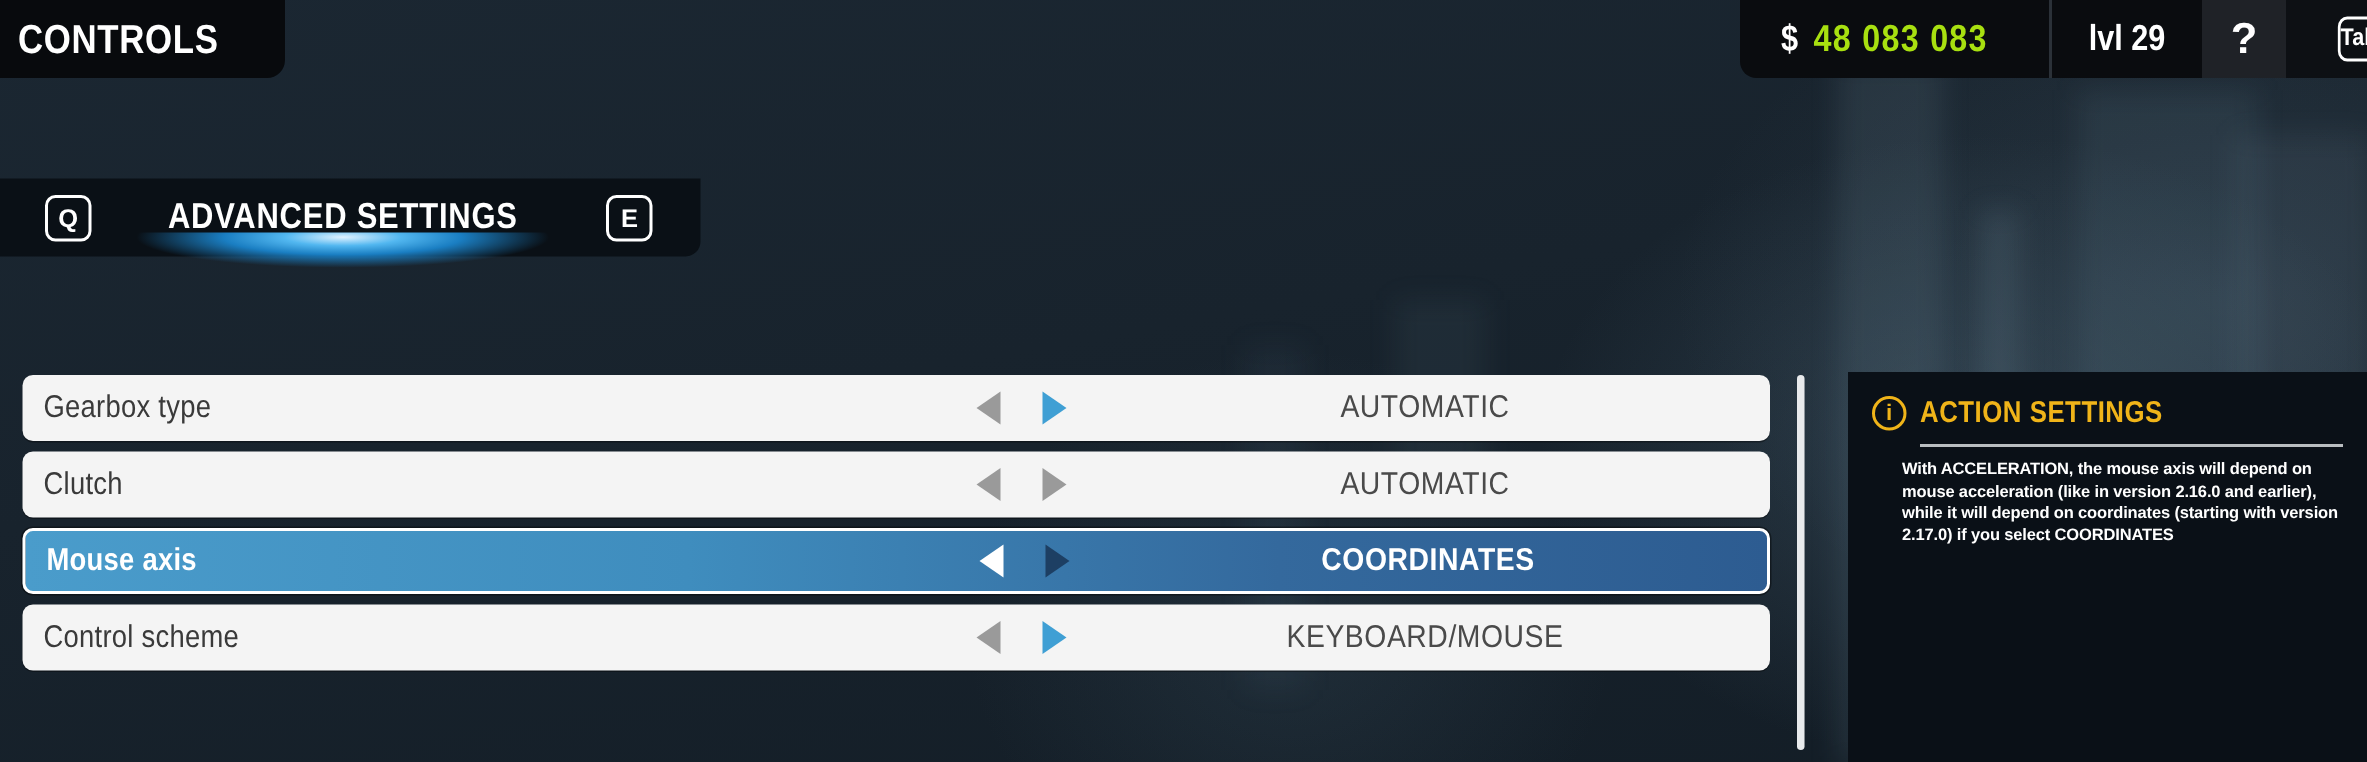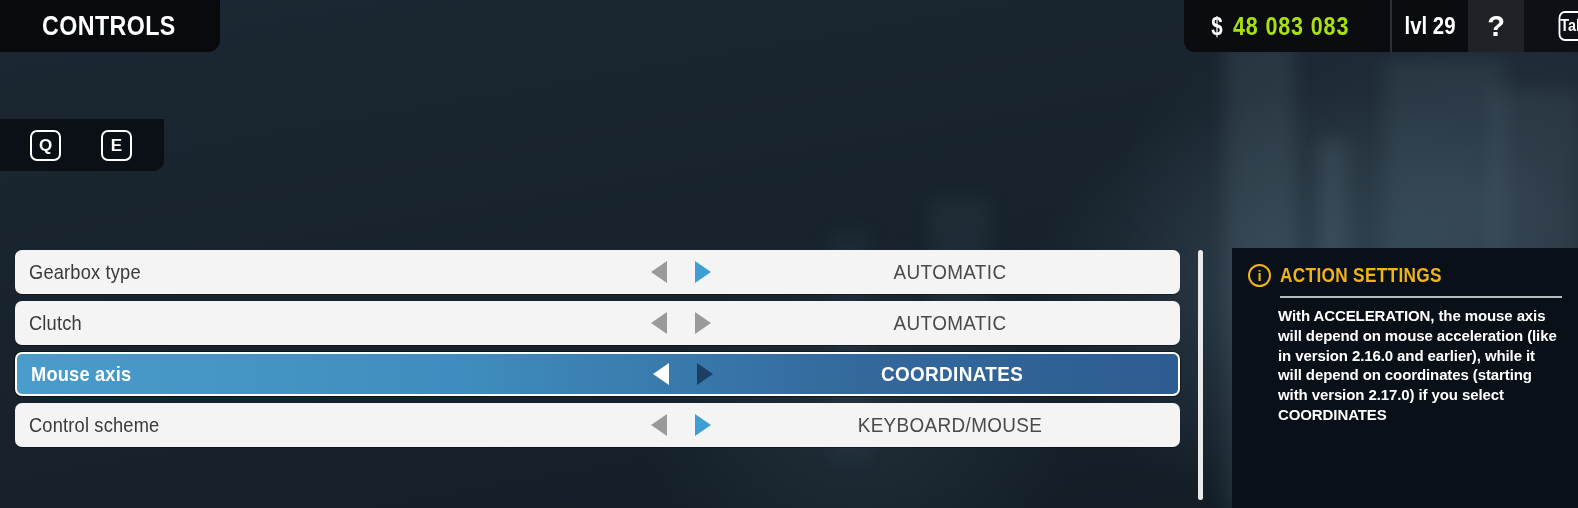--- a/index.html
+++ b/index.html
@@ -25,41 +25,41 @@
   .s3{ left:1490px; top:90px; width:90px; height:420px; background:rgba(140,170,190,.09); }
   .s4{ left:930px; top:200px; width:60px; height:120px; background:rgba(110,140,160,.09); }
   .s5{ left:830px; top:230px; width:40px; height:230px; background:rgba(100,130,150,.07); }
   .s6{ left:1320px; top:140px; width:26px; height:330px; background:rgba(150,180,200,.12); }
 
   
   .topbar{ position:absolute; left:0; top:0; width:100%; height:52px; }
   .title-badge{
     position:absolute; left:0; top:0; height:52px;
     background:#080a0d; border-bottom-right-radius:12px;
-    display:flex; align-items:center; padding:0 22px 0 42px;
+    display:flex; align-items:center; padding:0 22px 0 12px;
   }
   .title-badge span{
     color:#fff; font-size:27px; font-weight:bold;
     letter-spacing:.5px; transform:scaleX(.86); transform-origin:left center;
     font-family:"Liberation Sans Narrow","Liberation Sans",sans-serif;
   }
 
   .hud{ position:absolute; right:0; top:0; height:52px; display:flex; align-items:stretch; }
   .hud-money{
     background:#0a0c0f; display:flex; align-items:center; gap:9px;
     padding:0 22px 0 26px; border-bottom-left-radius:11px;
     border-right:2px solid #2b3138;
   }
   .hud-money .dollar{ color:#fff; font-size:25px; font-weight:bold; transform:scaleX(.82); }
   .hud-money .amount{
     color:#a8e010; font-size:25px; font-weight:bold; letter-spacing:1px;
     transform:scaleX(.86); transform-origin:left center;
   }
   .hud-lvl{
-    background:#0a0c0f; display:flex; align-items:center; padding:0 8px;
+    background:#0a0c0f; display:flex; align-items:center; padding:0 20px;
   }
   .hud-lvl span{ color:#fff; font-size:24px; font-weight:bold; transform:scaleX(.85); }
   .hud-help{
     background:#1f2227; display:flex; align-items:center; justify-content:center;
     width:56px;
   }
   .hud-help span{ color:#fff; font-size:29px; font-weight:bold; }
   .hud-tab{
     background:#0d1014; display:flex; align-items:center; justify-content:center;
     width:54px; border-bottom-left-radius:0;padding-left:44px;
@@ -159,21 +159,21 @@
     display:flex; align-items:center; justify-content:center;
     font-size:15px; font-weight:bold; line-height:1; flex:0 0 auto;
   }
   .info-title{
     color:#f0b419; font-size:20px; font-weight:bold; letter-spacing:.4px;
     transform:scaleX(.86); transform-origin:left center;
     font-family:"Liberation Sans Narrow","Liberation Sans",sans-serif;
   }
   .info-rule{ height:2px; background:#b9bdc0; margin:9px 0 8px 32px; }
   .info-body{
-    margin-left:30px; color:#ffffff; font-size:15px;
+    margin-left:20px; color:#ffffff; font-size:11px;
     font-weight:bold; line-height:1.32; letter-spacing:-.1px;
   }
 </style>
 </head>
 <body>
 
 <div class="bg-scene">
   <div class="bg-shape s1"></div>
   <div class="bg-shape s2"></div>
   <div class="bg-shape s3"></div>
@@ -210,20 +210,24 @@
   </div>
 </div>
 
 <div class="tabbar">
 
   <div class="tab-item">
     <div class="keycap qe">Q</div>
   </div>
 
 
+  <div class="tab-item active">
+    <span class="tab-label">ADVANCED SETTINGS</span>
+    <div class="tab-glow"></div>
+  </div>
 
   <div class="tab-spacer"></div>
 
   <div class="tab-item">
     <div class="keycap qe">E</div>
   </div>
 
 </div>
 
 <div class="list">

